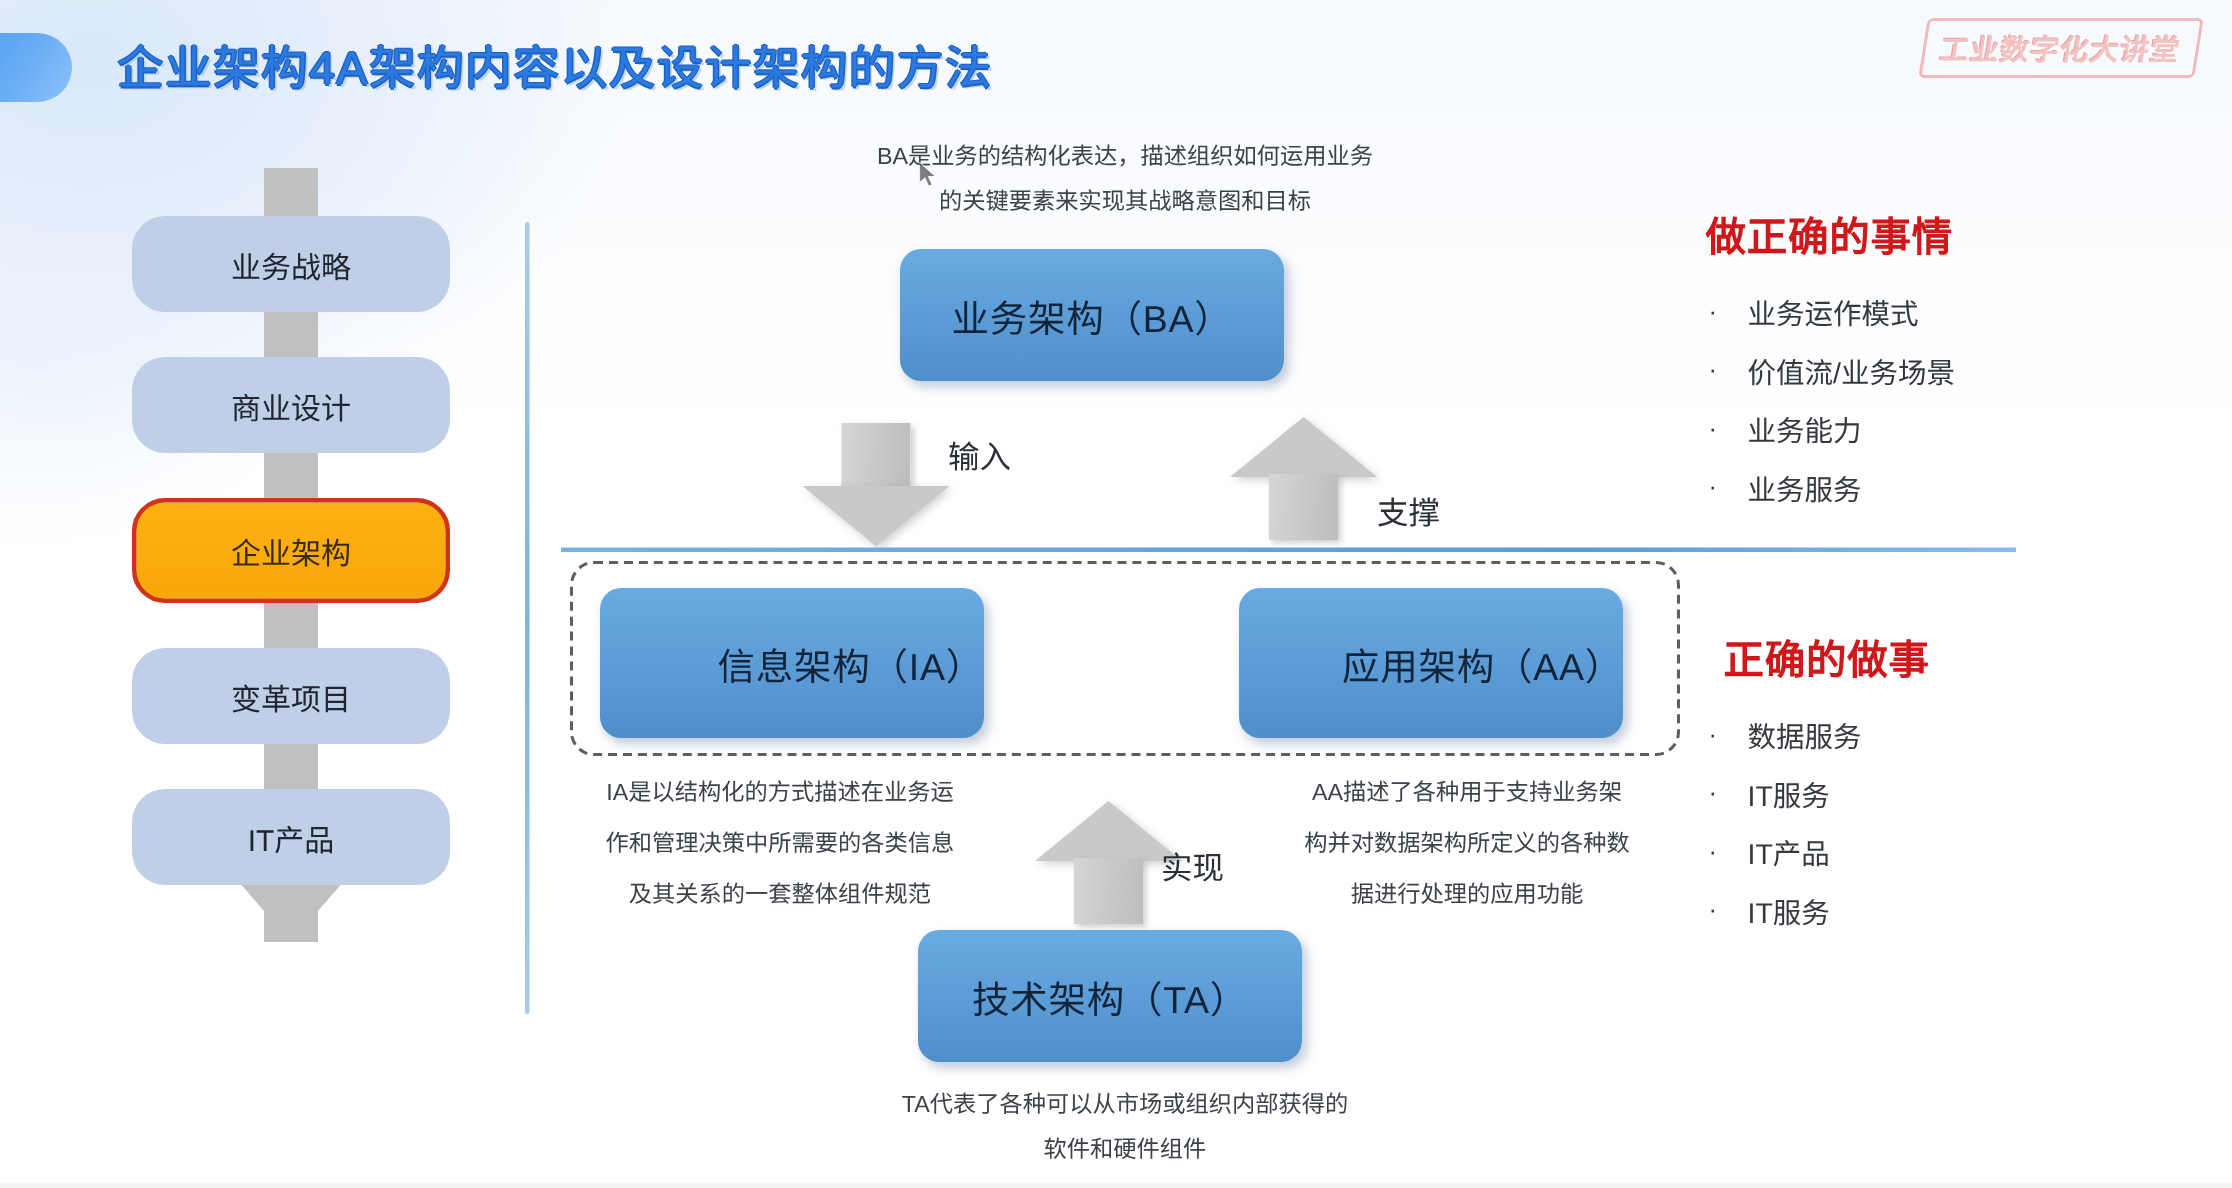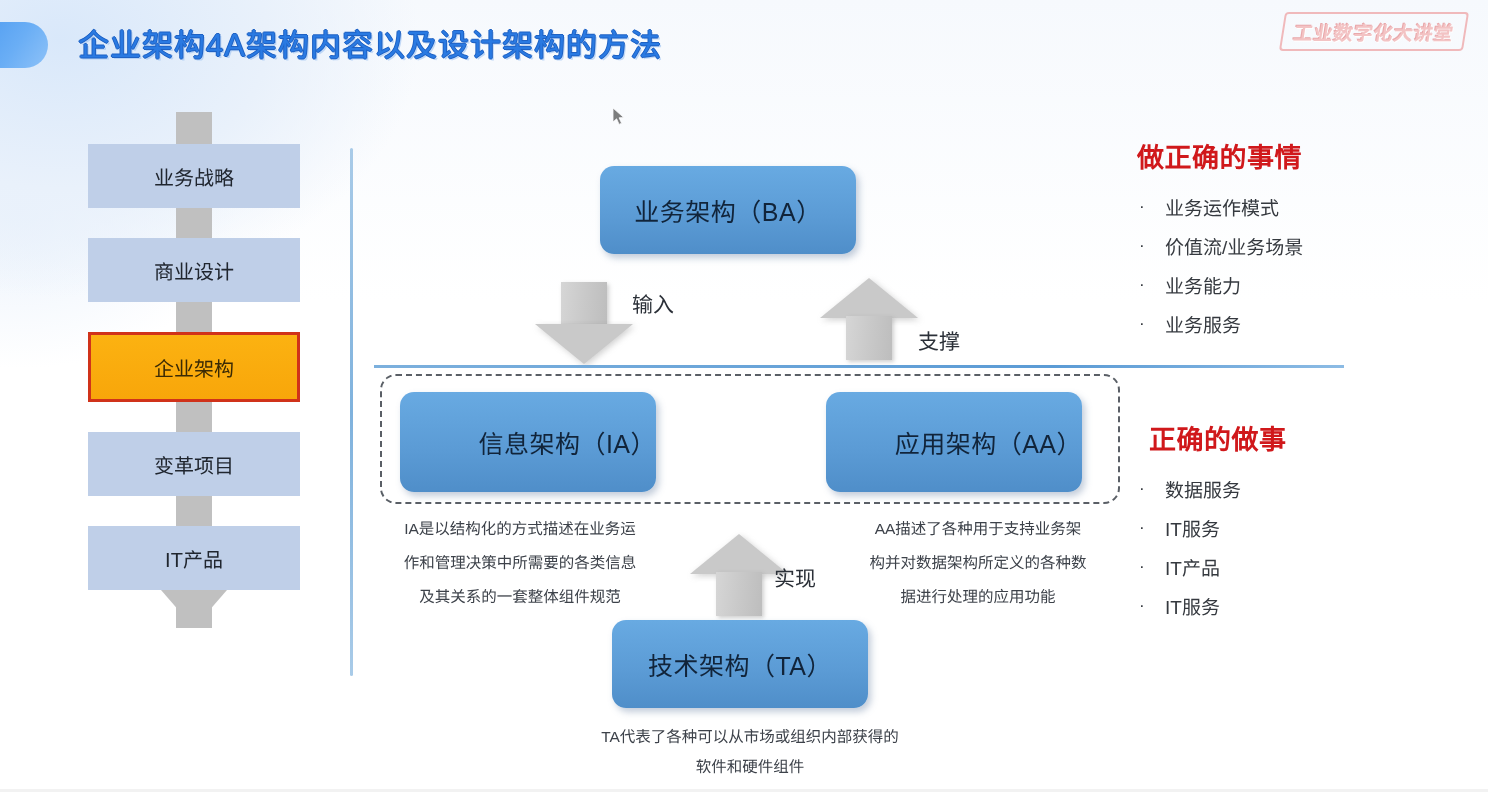--- a/index.html
+++ b/index.html
@@ -74,20 +74,21 @@
   
   .flow { position: absolute; left: 88px; top: 112px; width: 212px; }
   .flow-box {
     position: relative;
     height: 64px;
     background: #bfcfe8;
     display: flex; align-items: center; justify-content: center;
     font-size: 20px; color: #20262f;
     margin: 0 0 0 0;
     z-index: 2;
+    border-radius: 22px;
   }
   .flow-box.highlight {
     background: linear-gradient(180deg, #fcb211 0%, #f8a60a 100%);
     border: 3px solid #d0321a;
     height: 70px;
     color: #3a2a05;
   }
   .flow-conn {
     width: 36px; height: 30px;
     background: #c0c0c0;
@@ -293,20 +294,22 @@
     <div class="flow-box">
       <span>IT产品</span>
     </div>
     <div class="flow-arrow"></div>
   </div>
 
   <div class="v-divider"></div>
 
   <div class="center">
 
+    <div class="note note-ba">BA是业务的结构化表达，描述组织如何运用业务
+的关键要素来实现其战略意图和目标</div>
 
     <div class="arch-box box-ba">
       <span>业务架构（BA）</span>
     </div>
 
     <div class="chev chev-down arr-input">
       <div class="stem"></div>
         <div class="head"></div>
     </div>
     <div class="arr-label lbl-input">输入</div>

